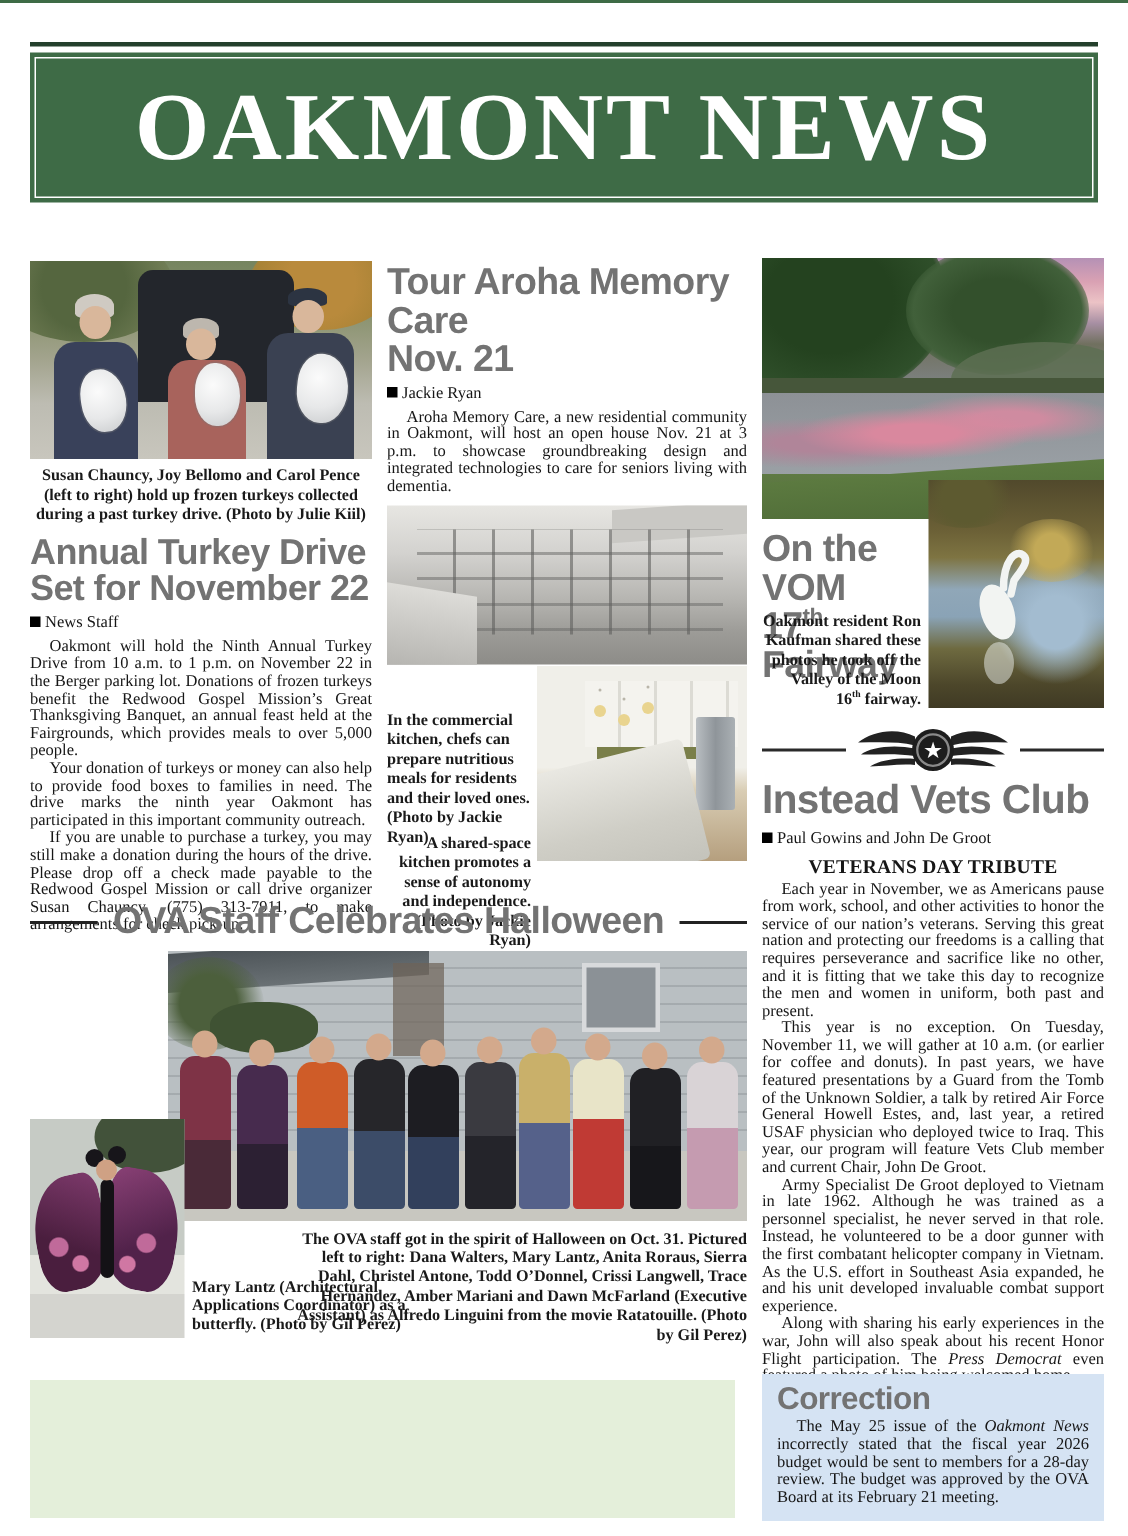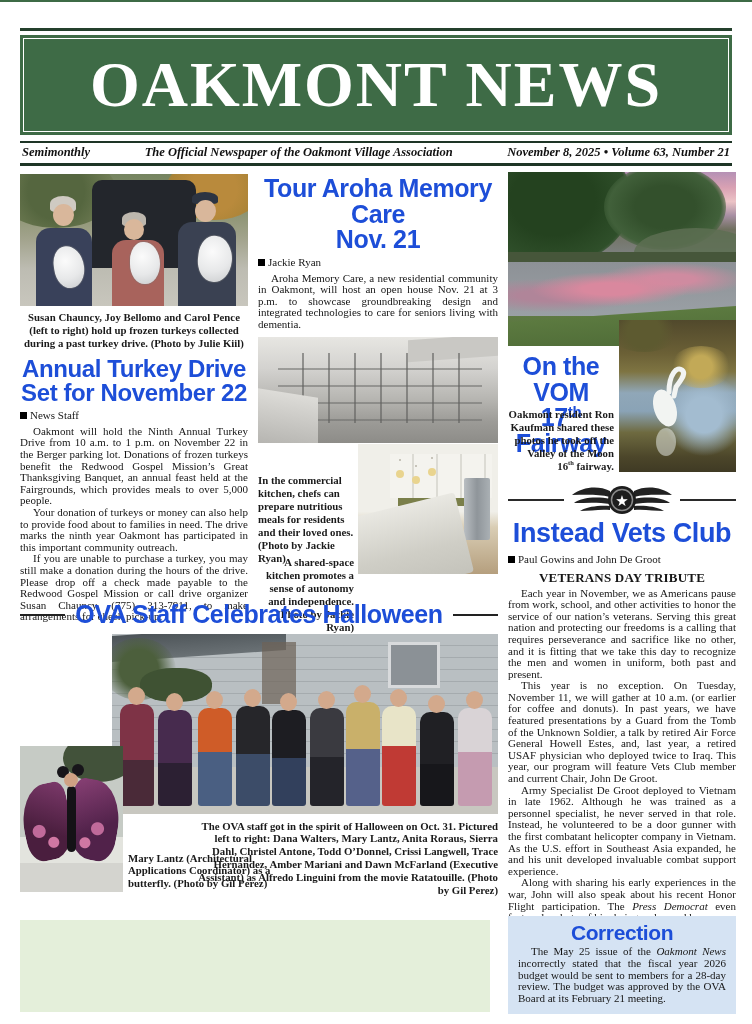--- a/index.html
+++ b/index.html
@@ -15,21 +15,21 @@
               display:flex; align-items:center; justify-content:center; }
   .mh-title { font-family:"Liberation Serif", serif; font-weight:bold; font-size:64px;
               letter-spacing:2px; color:#ffffff; white-space:nowrap; }
   .dateline { display:flex; align-items:baseline; margin-top:6px; border-top:2px solid #1e3526;
               border-bottom:3px solid #1e3526; padding:2px 2px 3px 2px;
               font-style:italic; font-weight:bold; font-size:12.5px; color:#111; }
   .dl-c { flex:1; text-align:center; }
 
   
   .hl { font-family:"Liberation Sans", sans-serif; font-weight:700; letter-spacing:-0.4px;
-        color:#1d4ed8; text-align:center; line-height:1.02; }
+        color:#737373; text-align:left; line-height:1.02; }
   .bt { font-size:11px; line-height:11.6px; text-align:justify; }
   .bt p { margin:0; text-indent:13px; }
   .byline { font-size:11px; margin:3px 0 5px 0; }
   .sq { display:inline-block; width:7px; height:7px; background:#000; margin-right:3px; }
   .cap { font-size:10.8px; font-weight:bold; line-height:1.2; color:#1a1a1a; }
   .jump { font-family:"Liberation Sans", sans-serif; font-size:10.5px; text-align:right;
           letter-spacing:-0.2px; margin-top:5px; }
   .jump b { font-weight:700; }
   .col { position:absolute; }
   .ph { position:relative; overflow:hidden; }
@@ -160,25 +160,20 @@
 
   <div class="topline"></div>
 
   <div class="masthead">
     <div class="mh-rule"></div>
     <div class="mh-box">
       <div class="mh-inner">
         <span class="mh-title">OAKMONT NEWS</span>
       </div>
     </div>
-    <div class="dateline">
-      <span>Semimonthly</span>
-      <span class="dl-c">The Official Newspaper of the Oakmont Village Association</span>
-      <span>November 8, 2025 • Volume 63, Number 21</span>
-    </div>
   </div>
 
   <div class="col" style="left:20px; top:174px; width:228px;">
     <div class="ph turkey-ph">
       <div class="t-tree1"></div>
       <div class="t-tree2"></div>
       <div class="t-car"></div>
       <div class="t-body" style="left:16px; width:56px; height:78px; background:#39415a;"></div>
       <div class="t-hair" style="left:30px; top:22px; width:26px; height:16px; background:#cfcac2;"></div>
       <div class="t-head" style="left:33px; top:30px; width:21px; height:22px;"></div>
@@ -193,21 +188,21 @@
       <div class="bag" style="left:178px; top:62px; width:34px; height:46px; transform:rotate(6deg);"></div>
     </div>
     <div class="cap" style="text-align:center; margin-top:5px;">Susan Chauncy, Joy Bellomo and Carol Pence (left to right) hold up frozen turkeys collected during a past turkey drive. (Photo by Julie Kiil)</div>
     <div class="hl" style="font-size:24px; margin-top:7px;">
       <div>Annual Turkey Drive</div>
       <div>Set for November 22</div>
     </div>
     <div class="byline"><span class="sq"></span><span>News Staff</span></div>
     <div class="bt">
       <p>Oakmont will hold the Ninth Annual Turkey Drive from 10 a.m. to 1 p.m. on November 22 in the Berger parking lot. Donations of frozen turkeys benefit the Redwood Gospel Mission’s Great Thanksgiving Banquet, an annual feast held at the Fairgrounds, which provides meals to over 5,000 people.</p>
-      <p>Your donation of turkeys or money can also help to provide food about to families in need. The drive marks the ninth year Oakmont has participated in this important community outreach.</p>
+      <p>Your donation of turkeys or money can also help to provide food boxes to families in need. The drive marks the ninth year Oakmont has participated in this important community outreach.</p>
       <p>If you are unable to purchase a turkey, you may still make a donation during the hours of the drive. Please drop off a check made payable to the Redwood Gospel Mission or call drive organizer Susan Chauncy, (775) 313-7911, to make arrangements for check pick-up.</p>
     </div>
   </div>
 
   <div class="col" style="left:258px; top:176px; width:240px;">
     <div class="hl" style="font-size:25px;">
       <div>Tour Aroha Memory Care</div>
       <div>Nov. 21</div>
     </div>
     <div class="byline"><span class="sq"></span><span>Jackie Ryan</span></div>

